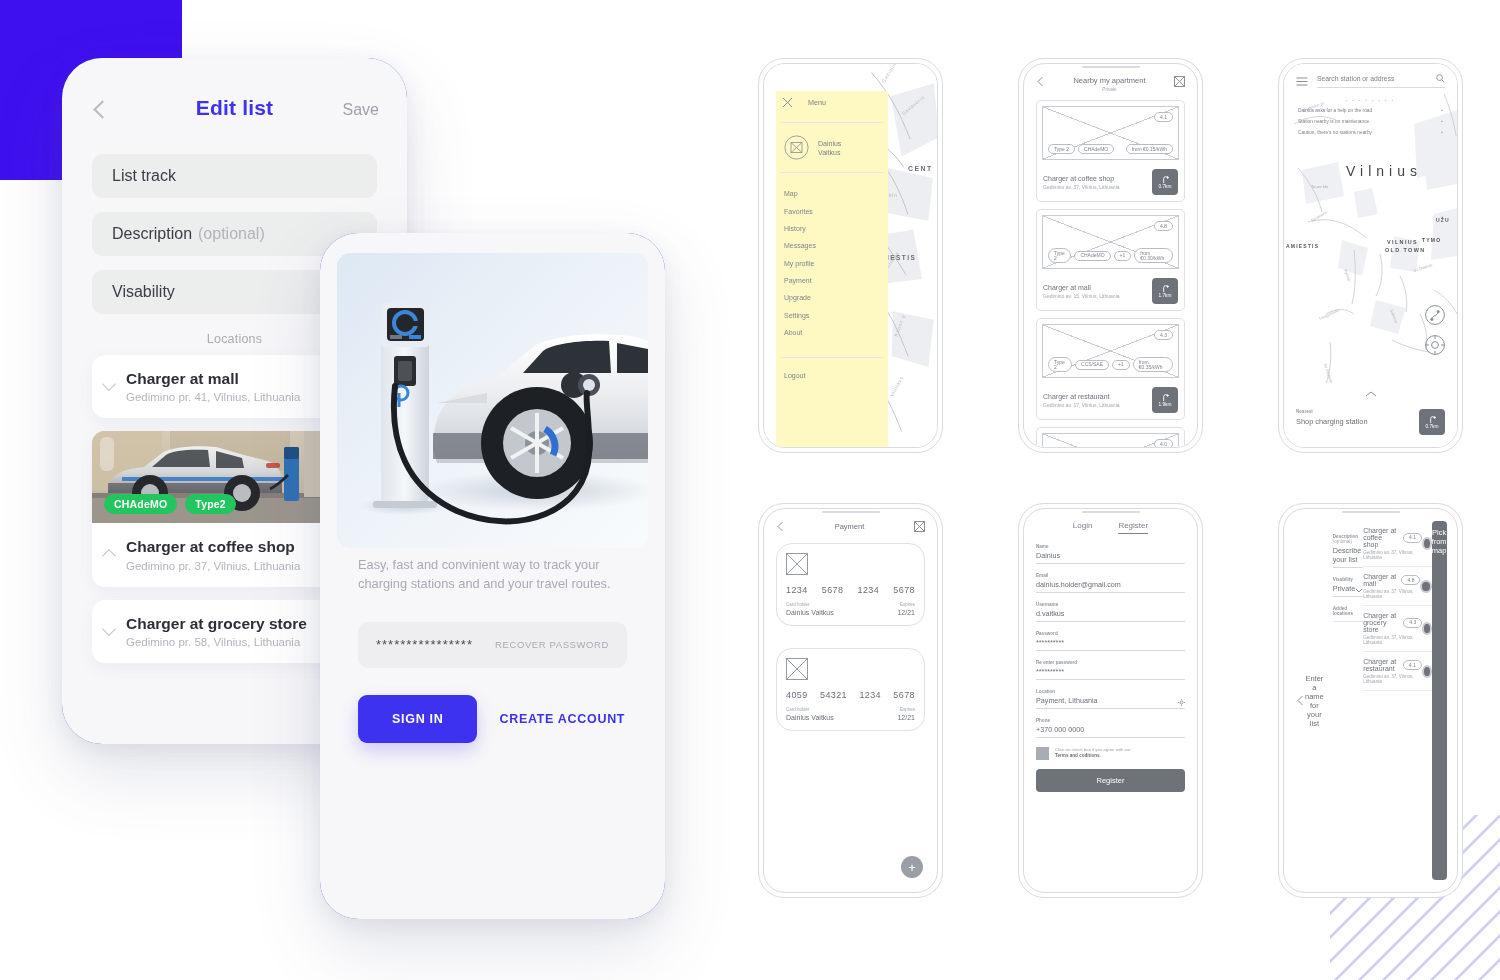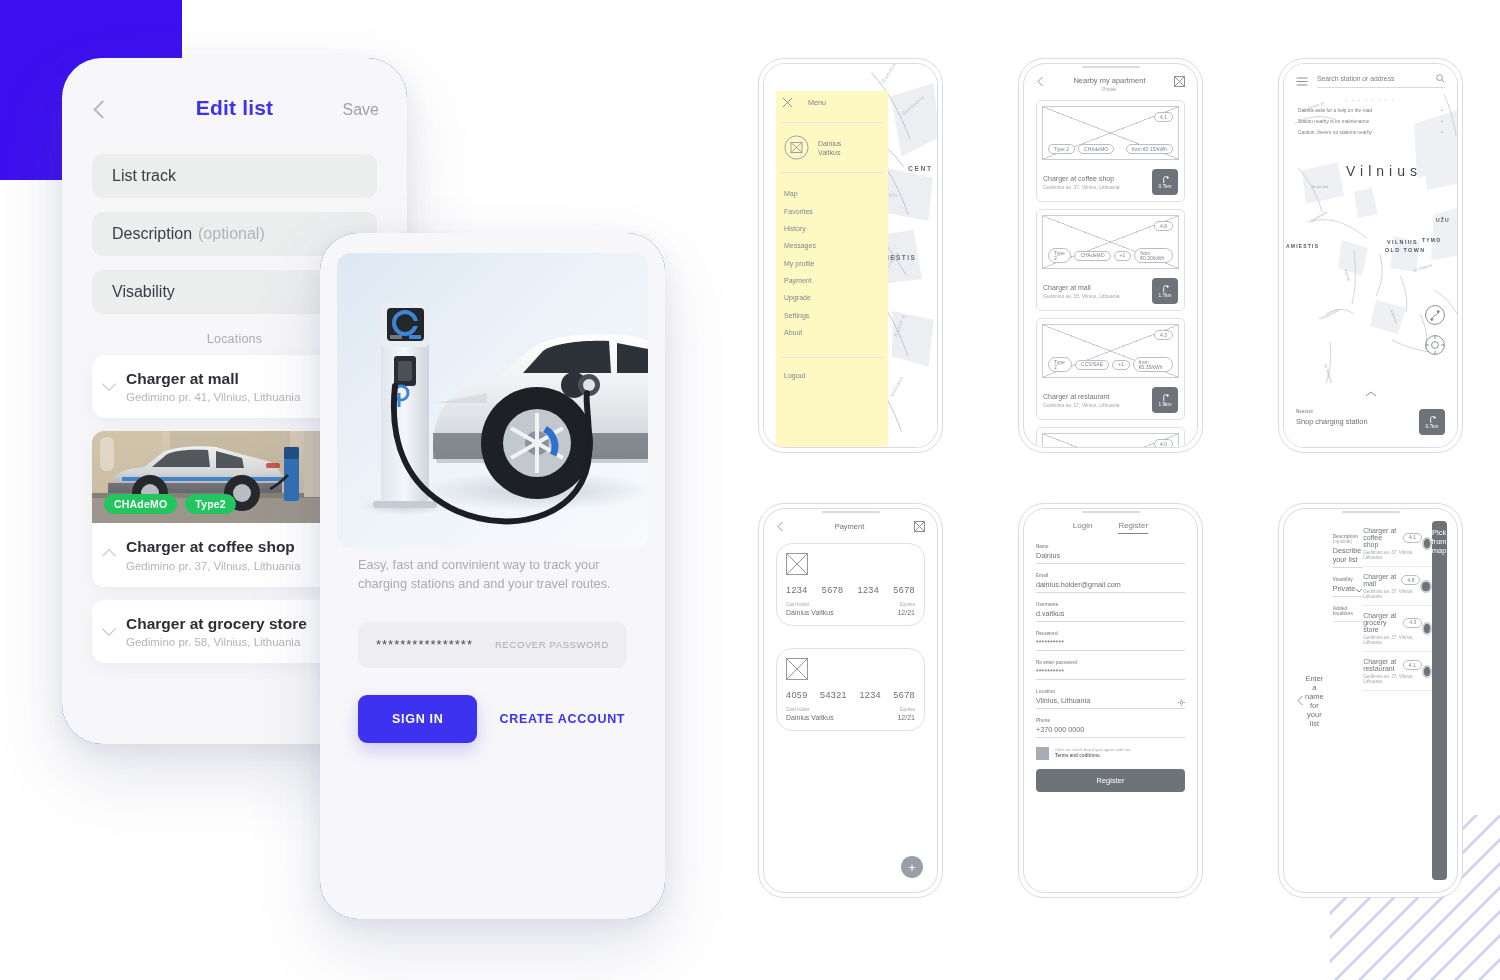--- a/index.html
+++ b/index.html
@@ -832,21 +832,21 @@
             <div class="line"></div>
           </div>
           <div class="fg">
             <div class="lab">Re enter password</div>
             <div class="val">**********</div>
             <div class="line"></div>
           </div>
           <div class="fg">
             <div class="lab">Location</div>
             <div style="display:flex;align-items:center">
-              <div class="val" style="flex:1">Vilnius, Lithuania</div>
+              <div class="val" style="flex:1">Payment, Lithuania</div>
               <svg width="7" height="7" viewBox="0 0 8 8" class="wf-icon">
                 <circle cx="4" cy="4" r="1.6"></circle>
                   <line x1="4" y1="0" x2="4" y2="1.4"></line>
                   <line x1="4" y1="6.6" x2="4" y2="8"></line>
                 <line x1="0" y1="4" x2="1.4" y2="4"></line>
                   <line x1="6.6" y1="4" x2="8" y2="4"></line>
               </svg>
             </div>
             <div class="line"></div>
           </div>

